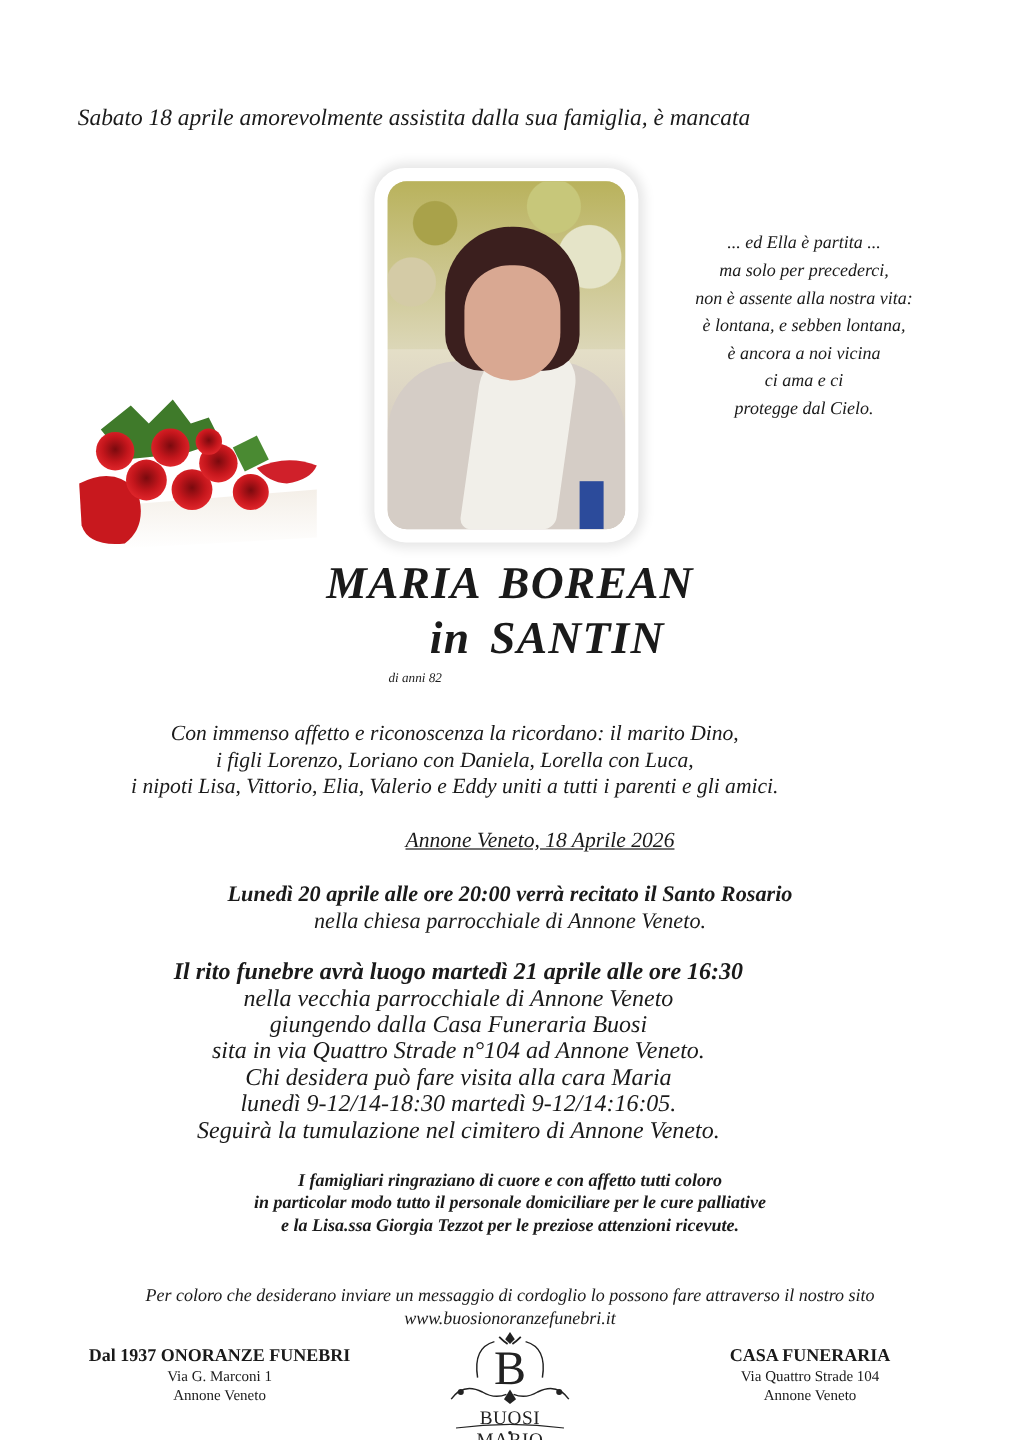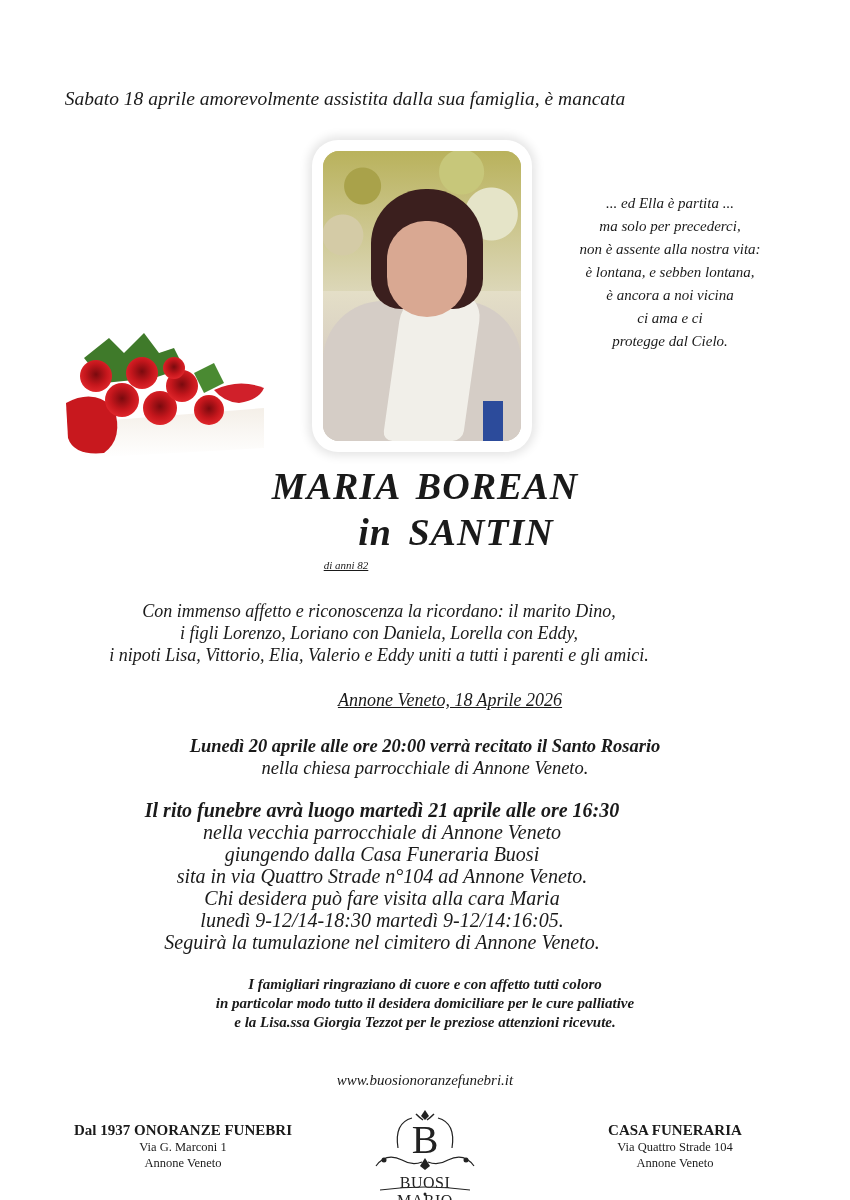--- a/index.html
+++ b/index.html
@@ -35,21 +35,21 @@
     .photo .coat { position:absolute; left:0; top:150px; width:198px; height:140px; background:#d5cdc6; border-radius: 60px 60px 0 0; }
     .photo .scarf { position:absolute; left:70px; top:140px; width:80px; height:150px; background:#f1efe9; border-radius: 30px 30px 10px 10px; transform: skewX(-8deg); }
     .photo .blue { position:absolute; left:160px; top:250px; width:20px; height:40px; background:#2c4b9b; }
 
     .poem { left: 545px; top: 192px; width: 250px; font-size: 15px; line-height: 23px; font-style: italic; }
 
     .roses { left: 64px; top: 328px; width: 204px; height: 132px; }
 
     .name1 { left: 0; width: 850px; top: 464px; font-size: 38px; font-weight: bold; font-style: italic; letter-spacing: 1px; line-height: 44px; word-spacing: 6px; }
     .name2 { left: 0; width: 850px; top: 510px; font-size: 38px; font-weight: bold; font-style: italic; letter-spacing: 1px; line-height: 44px; word-spacing: 6px; padding-left: 31px; }
-    .age { left: 0; width: 692px; top: 559px; font-size: 11px; font-style: italic; text-decoration: underline; }
+    .age { left: 0; width: 692px; top: 559px; font-size: 11px; font-style: italic; }
 
     .family { left: 0; width: 758px; top: 600px; font-size: 18px; font-style: italic; line-height: 22px; }
     .place-date { left: 0; width: 850px; top: 690px; font-size: 18px; font-style: italic; text-decoration: underline; margin-left: 25px; }
 
     .rosary { left: 0; width: 850px; top: 735px; font-size: 18.5px; font-style: italic; line-height: 22px; }
     .funeral { left: 0; width: 764px; top: 799px; font-size: 20px; font-style: italic; line-height: 22px; }
 
     .thanks { left: 0; width: 850px; top: 975px; font-size: 15px; font-weight: bold; font-style: italic; line-height: 19px; }
     .condol { left: 0; width: 850px; top: 1071px; font-size: 15px; font-style: italic; line-height: 19px; }
 
@@ -113,21 +113,21 @@
   <circle cx="145" cy="82" r="15" fill="url(#rg)"></circle>
   <circle cx="110" cy="40" r="11" fill="url(#rg)"></circle>
 </svg>
 
 <div class="abs name1 center">MARIA  BOREAN</div>
 <div class="abs name2 center">in  SANTIN</div>
 <div class="abs age center">di anni 82</div>
 
 <div class="abs family center">
   <div>Con immenso affetto e riconoscenza la ricordano: il marito Dino,</div>
-  <div>i figli Lorenzo, Loriano con Daniela, Lorella con Eddy,</div>
+  <div>i figli Lorenzo, Loriano con Daniela, Lorella con Luca,</div>
   <div>i nipoti Lisa, Vittorio, Elia, Valerio e Eddy uniti a tutti i parenti e gli amici.</div>
 </div>
 
 <div class="abs place-date center">Annone Veneto, 18 Aprile 2026</div>
 
 <div class="abs rosary center">
   <div class="b">Lunedì 20 aprile alle ore 20:00 verrà recitato il Santo Rosario</div>
   <div>nella chiesa parrocchiale di Annone Veneto.</div>
 </div>
 
@@ -136,25 +136,26 @@
   <div>nella vecchia parrocchiale di Annone Veneto</div>
   <div>giungendo dalla Casa Funeraria Buosi</div>
   <div>sita in via Quattro Strade n°104 ad Annone Veneto.</div>
   <div>Chi desidera può fare visita alla cara Maria</div>
   <div>lunedì 9-12/14-18:30 martedì 9-12/14:16:05.</div>
   <div>Seguirà la tumulazione nel cimitero di Annone Veneto.</div>
 </div>
 
 <div class="abs thanks center">
   <div>I famigliari ringraziano di cuore e con affetto tutti coloro</div>
-  <div>in particolar modo tutto il desidera domiciliare per le cure palliative</div>
+  <div>in particolar modo tutto il personale domiciliare per le cure palliative</div>
   <div>e la Lisa.ssa Giorgia Tezzot per le preziose attenzioni ricevute.</div>
 </div>
 
 <div class="abs condol center">
+  <div>Per coloro che desiderano inviare un messaggio di cordoglio lo possono fare attraverso il nostro sito</div>
   <div>www.buosionoranzefunebri.it</div>
 </div>
 
 <div class="abs footer-left center">
   <div class="footer-title">Dal 1937 ONORANZE FUNEBRI</div>
   <div class="footer-line">Via G. Marconi 1</div>
   <div class="footer-line">Annone Veneto</div>
 </div>
 
 <div class="abs logo">

